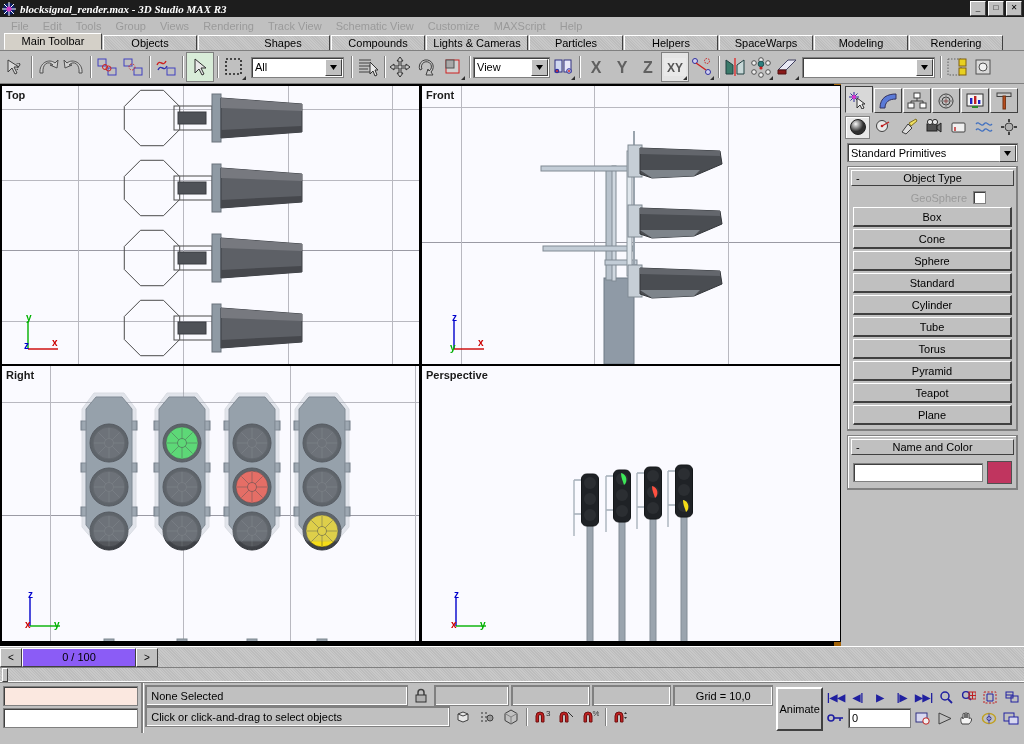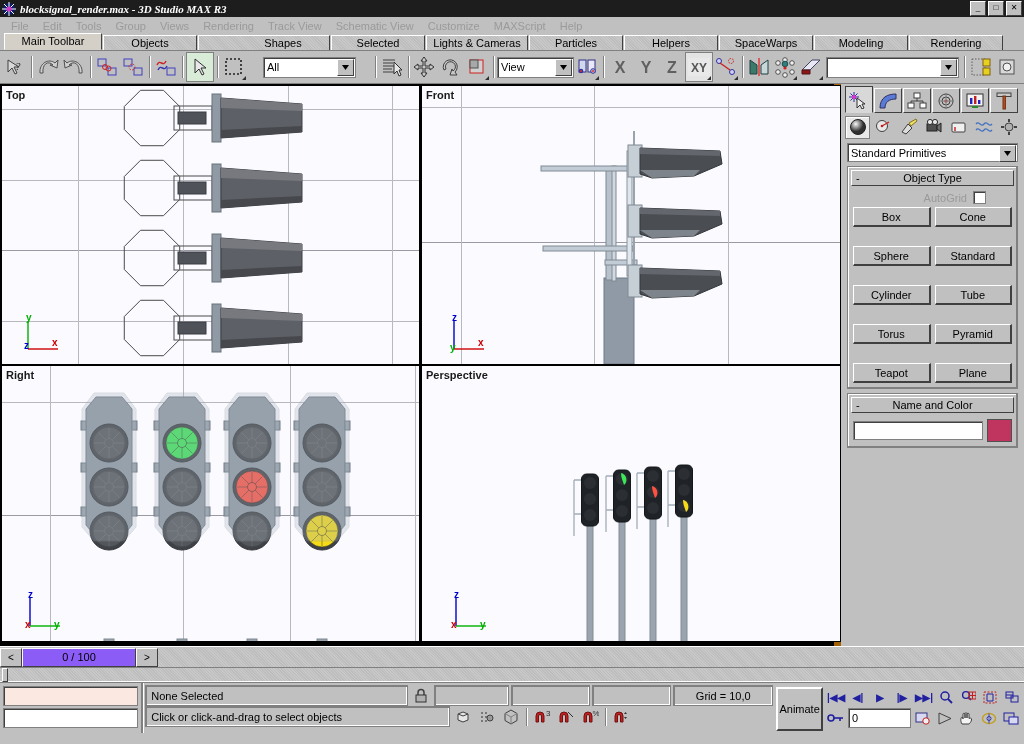--- a/index.html
+++ b/index.html
@@ -71,21 +71,21 @@
   .cbtns{display:flex;height:24px;align-items:center;padding:2px 4px;gap:2px;}
   .cbtn{width:23px;height:21px;display:flex;align-items:center;justify-content:center;}
   .cbtn.sel{background:#e8e8e8;border:1px solid #808080;box-shadow:inset 1px 1px 0 #fff;}
   .rollup{margin:4px 6px 0 6px;border:1px solid #808080;background:#c0c0c0;
           box-shadow:inset -1px -1px 0 #808080, inset 1px 1px 0 #fff;padding:3px;}
   .rollhdr{height:14px;display:flex;align-items:center;justify-content:center;
      background:#c0c0c0;border-top:1px solid #fff;border-left:1px solid #fff;
      border-right:1px solid #404040;border-bottom:1px solid #404040;
      font-size:11px;position:relative;margin-bottom:4px;}
   .rollhdr .minus{position:absolute;left:4px;}
-  .otgrid{display:grid;grid-template-columns:1fr 1fr;gap:19px 4px;padding:0 2px 2px 2px;}
+  .otgrid{display:grid;grid-template-columns:1fr;gap:2px 4px;padding:0 2px 2px 2px;}
   .obtn{height:17px;background:#c0c0c0;border-top:1px solid #fff;border-left:1px solid #fff;
         border-right:2px solid #404040;border-bottom:2px solid #404040;
         font-size:11px;display:flex;align-items:center;justify-content:center;}
   .autogrid{display:flex;align-items:center;justify-content:flex-end;gap:6px;
             padding:1px 28px 3px 0;color:#9a9a9a;font-size:11px;}
   .chk{width:11px;height:11px;background:#fff;border:1px solid #808080;
        box-shadow:inset 1px 1px 0 #404040;}
   .nc{display:flex;gap:4px;padding:2px;align-items:center;}
   .ncfield{flex:1;height:17px;background:#fff;border:1px solid #808080;
            box-shadow:inset 1px 1px 0 #404040;}
@@ -168,21 +168,21 @@
       <span class="menu-item">Schematic View</span>
       <span class="menu-item">Customize</span>
       <span class="menu-item">MAXScript</span>
       <span class="menu-item">Help</span>
     </div>
 
   <div class="tabrow" id="tabrow">
       <div class="tab active" style="width: 92px;">Main Toolbar</div>
       <div class="tab" style="width: 88px;">Objects</div>
       <div class="tab" style="width: 88px; padding-left: 40px;">Shapes</div>
-      <div class="tab" style="width: 88px;">Selected</div>
+      <div class="tab" style="width: 88px;">Compounds</div>
       <div class="tab" style="width: 96px;">Lights &amp; Cameras</div>
       <div class="tab" style="width: 88px;">Particles</div>
       <div class="tab" style="width: 88px;">Helpers</div>
       <div class="tab" style="width: 88px;">SpaceWarps</div>
       <div class="tab" style="width: 88px;">Modeling</div>
       <div class="tab" style="width: 88px;">Rendering</div>
     </div>
 
   <div class="toolbar">
     <div class="tbtn">
@@ -234,21 +234,21 @@
         <path d="M5 2 L5 16 L9 12 L12 18 L14 17 L11 11 L16 11 Z" fill="#e8e8e8" stroke="#303030"></path>
       </svg>
     </div>
     <div class="sep"></div>
     <div class="tbtn">
       <svg width="24" height="22" viewBox="0 0 24 22">
         <rect x="4" y="3" width="15" height="15" fill="none" stroke="#202020" stroke-width="1.6" stroke-dasharray="2,2"></rect>
       </svg>
       <span class="cor"></span>
     </div>
-    <div class="combo" style="width:88px;margin:0 16px;">
+    <div class="combo" style="width:88px;margin:0 4px;">
       <span>All</span>
       <span class="arw">
         <svg width="7" height="5" viewBox="0 0 7 5">
             <path d="M0 0 L7 0 L3.5 5 Z" fill="#000"></path>
           </svg>
       </span>
     </div>
     <div class="sep"></div>
     <div class="tbtn">
       <svg width="24" height="22" viewBox="0 0 24 22">
@@ -900,21 +900,21 @@
           </span>
         </div>
       </div>
 
       <div class="rollup">
         <div class="rollhdr">
           <span class="minus">-</span>
           <span>Object Type</span>
         </div>
         <div class="autogrid">
-          <span>AutoGrid</span>
+          <span>GeoSphere</span>
           <span class="chk"></span>
         </div>
         <div class="otgrid" id="otgrid">
             <div class="obtn">Box</div>
             <div class="obtn">Cone</div>
             <div class="obtn">Sphere</div>
             <div class="obtn">Standard</div>
             <div class="obtn">Cylinder</div>
             <div class="obtn">Tube</div>
             <div class="obtn">Torus</div>

